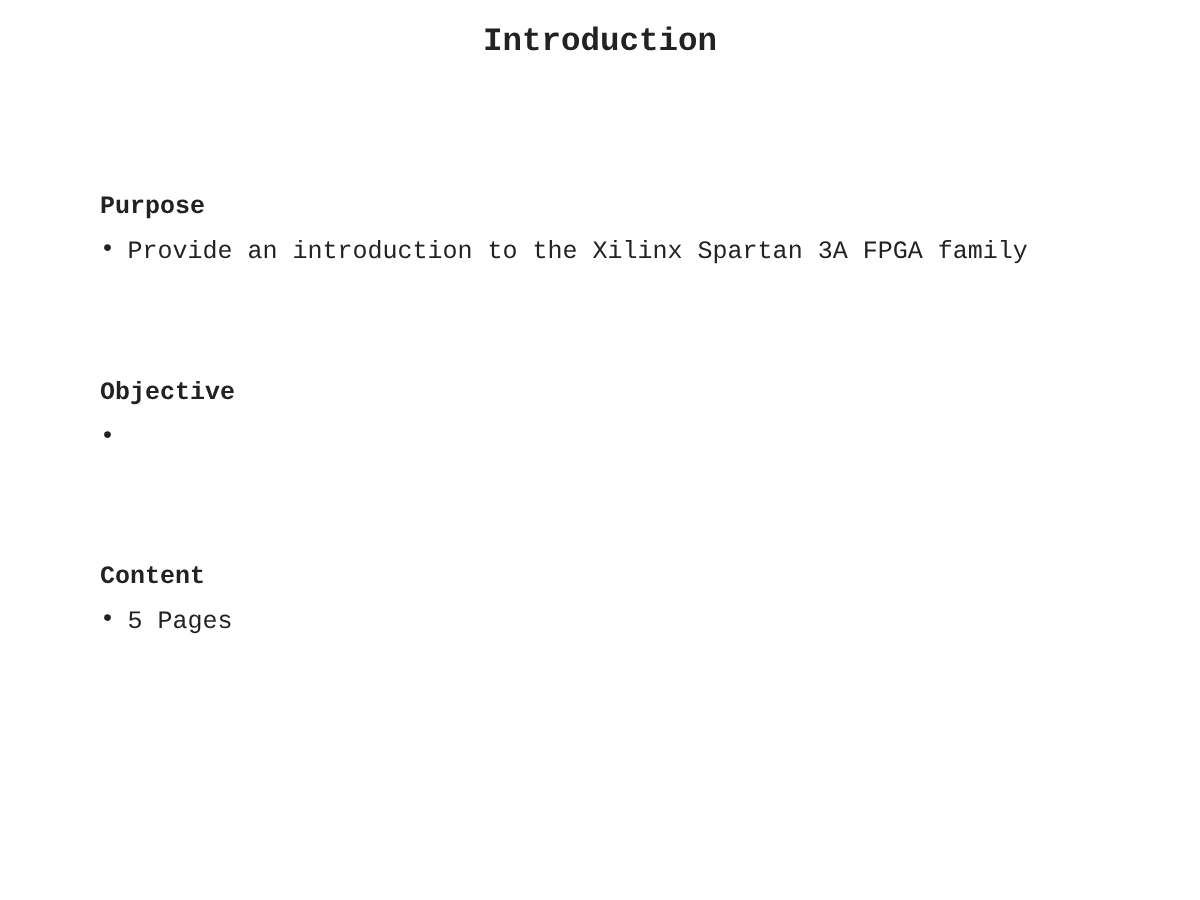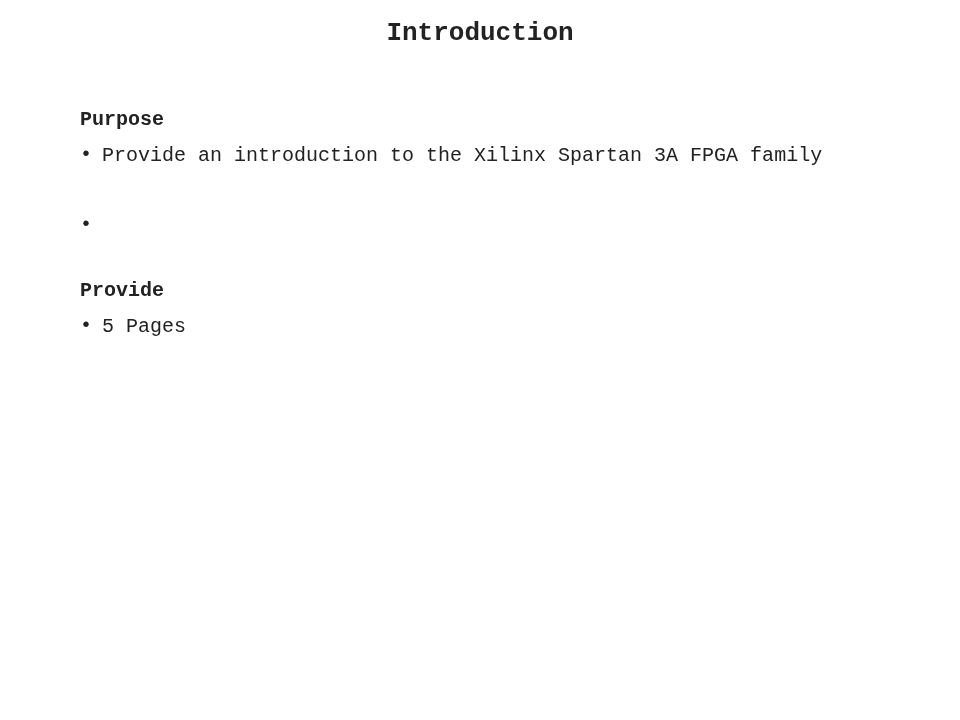--- a/index.html
+++ b/index.html
@@ -29,20 +29,21 @@
       text-align: center;
       font-size: 26px;
       font-weight: bold;
       margin-top: 18px;
       margin-bottom: 60px;
       font-family: 'Courier New', Courier, monospace;
     }
 
     .section {
       margin-bottom: 40px;
+      margin-top: 46px;
     }
 
     .section-heading {
       font-size: 20px;
       font-weight: bold;
       margin-bottom: 10px;
       font-family: 'Courier New', Courier, monospace;
     }
 
     .bullet-item {
@@ -73,25 +74,26 @@
 
   <div class="section">
     <div class="section-heading">Purpose</div>
     <div class="bullet-item">
       <span class="bullet-dot">•</span>
       <span class="bullet-text">Provide an introduction to the Xilinx Spartan 3A FPGA family</span>
     </div>
   </div>
 
   <div class="section">
+    <div class="section-heading">Objective</div>
     <div class="bullet-item">
       <span class="bullet-dot">•</span>
     </div>
   </div>
 
   <div class="section">
-    <div class="section-heading">Provide</div>
+    <div class="section-heading">Content</div>
     <div class="bullet-item">
       <span class="bullet-dot">•</span>
       <span class="bullet-text">5 Pages</span>
     </div>
   </div>
 </div>
 
 </body></html>

